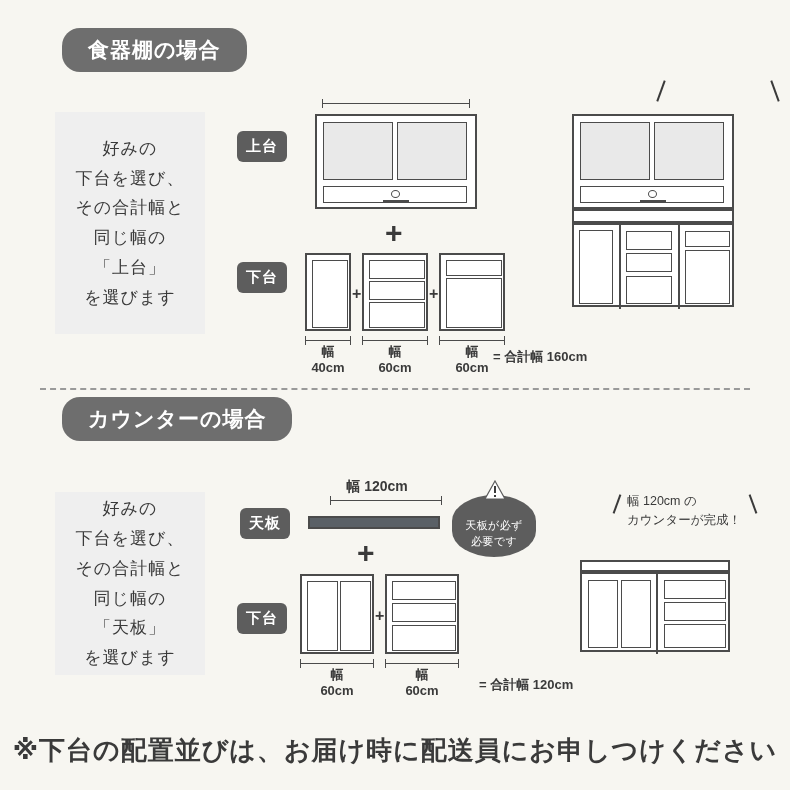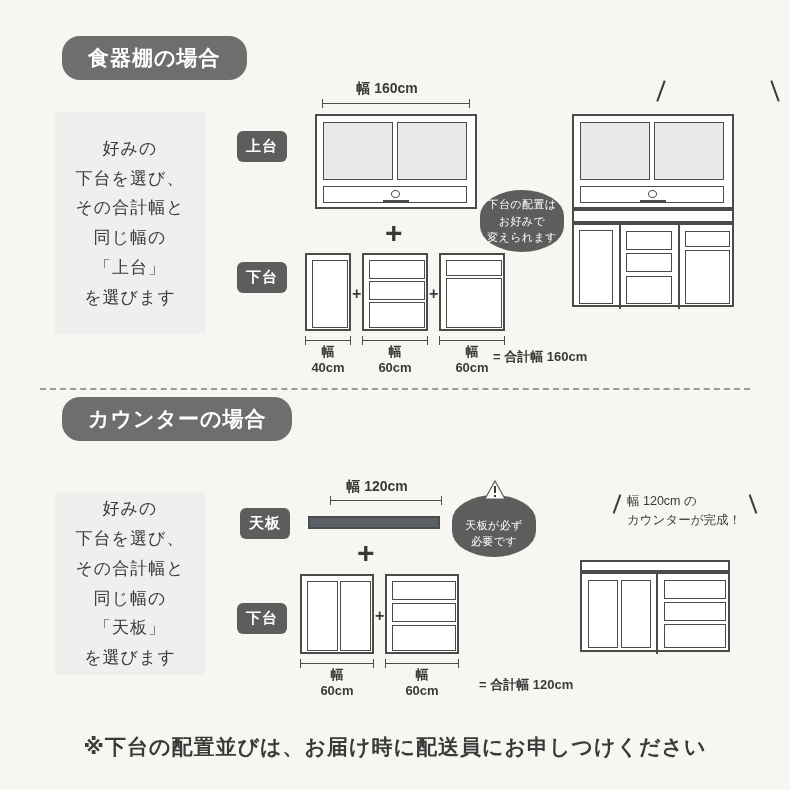--- a/index.html
+++ b/index.html
@@ -113,63 +113,59 @@
 
   
   .divider{
     position:absolute;left:40px;right:40px;height:0;
     border-top:2px dashed #9a9a9a;
   }
 
   .footer{
     position:absolute;
     width:100%;text-align:center;
-    font-size:21px;font-weight:bold;letter-spacing:1px;color:#3a3a3a;
+    font-size:26px;font-weight:bold;letter-spacing:1px;color:#3a3a3a;
   }
 
   .warn-badge{
     position:absolute;
     width:20px;height:18px;
   }
 </style>
 </head>
 <body>
 
 <div class="page">
 
-  <div class="sec-title" style="left:62px;top:36px;">食器棚の場合</div>
+  <div class="sec-title" style="left:62px;top:28px;">食器棚の場合</div>
 
   <div class="desc-box" style="left:55px;top:112px;width:150px;height:222px;">
     <div class="desc-inner" style="white-space:pre-line;">好みの
 下台を選び、
 その合計幅と
 同じ幅の
 「上台」
 を選びます</div>
   </div>
 
   <div class="pill" style="left:237px;top:131px;">上台</div>
   <div class="pill" style="left:237px;top:262px;">下台</div>
 
-  <div class="dim-label" style="left:317px;top:80px;width:140px;">幅 160cm</div>
   <div class="dim" style="left:322px;top:103px;width:148px;"></div>
 
   <div class="box outline" style="left:315px;top:114px;width:162px;height:95px;">
     <div class="box glass" style="left:6px;top:6px;width:70px;height:58px;border:1px solid #4b4b4b;"></div>
     <div class="box glass" style="left:80px;top:6px;width:70px;height:58px;border:1px solid #4b4b4b;"></div>
     <div class="box outline-thin" style="left:6px;top:70px;width:144px;height:17px;"></div>
     <div class="line-h" style="left:66px;top:84px;width:26px;height:3px;"></div>
     <div class="box" style="left:74px;top:74px;width:9px;height:8px;border:1.5px solid #4b4b4b;border-radius:50%;"></div>
   </div>
 
   <div class="plus" style="left:385px;top:218px;">+</div>
 
-  <div class="bubble" style="left:480px;top:190px;width:84px;height:62px;white-space:pre-line;">下台の配置は
-お好みで
-変えられます</div>
 
   <div class="box outline" style="left:305px;top:253px;width:46px;height:78px;">
     <div class="box outline-thin" style="left:5px;top:5px;width:36px;height:68px;"></div>
   </div>
   <div class="plus-sm" style="left:352px;top:286px;">+</div>
 
   <div class="box outline" style="left:362px;top:253px;width:66px;height:78px;">
     <div class="box outline-thin" style="left:5px;top:5px;width:56px;height:19px;"></div>
     <div class="box outline-thin" style="left:5px;top:26px;width:56px;height:19px;"></div>
     <div class="box outline-thin" style="left:5px;top:47px;width:56px;height:26px;"></div>

